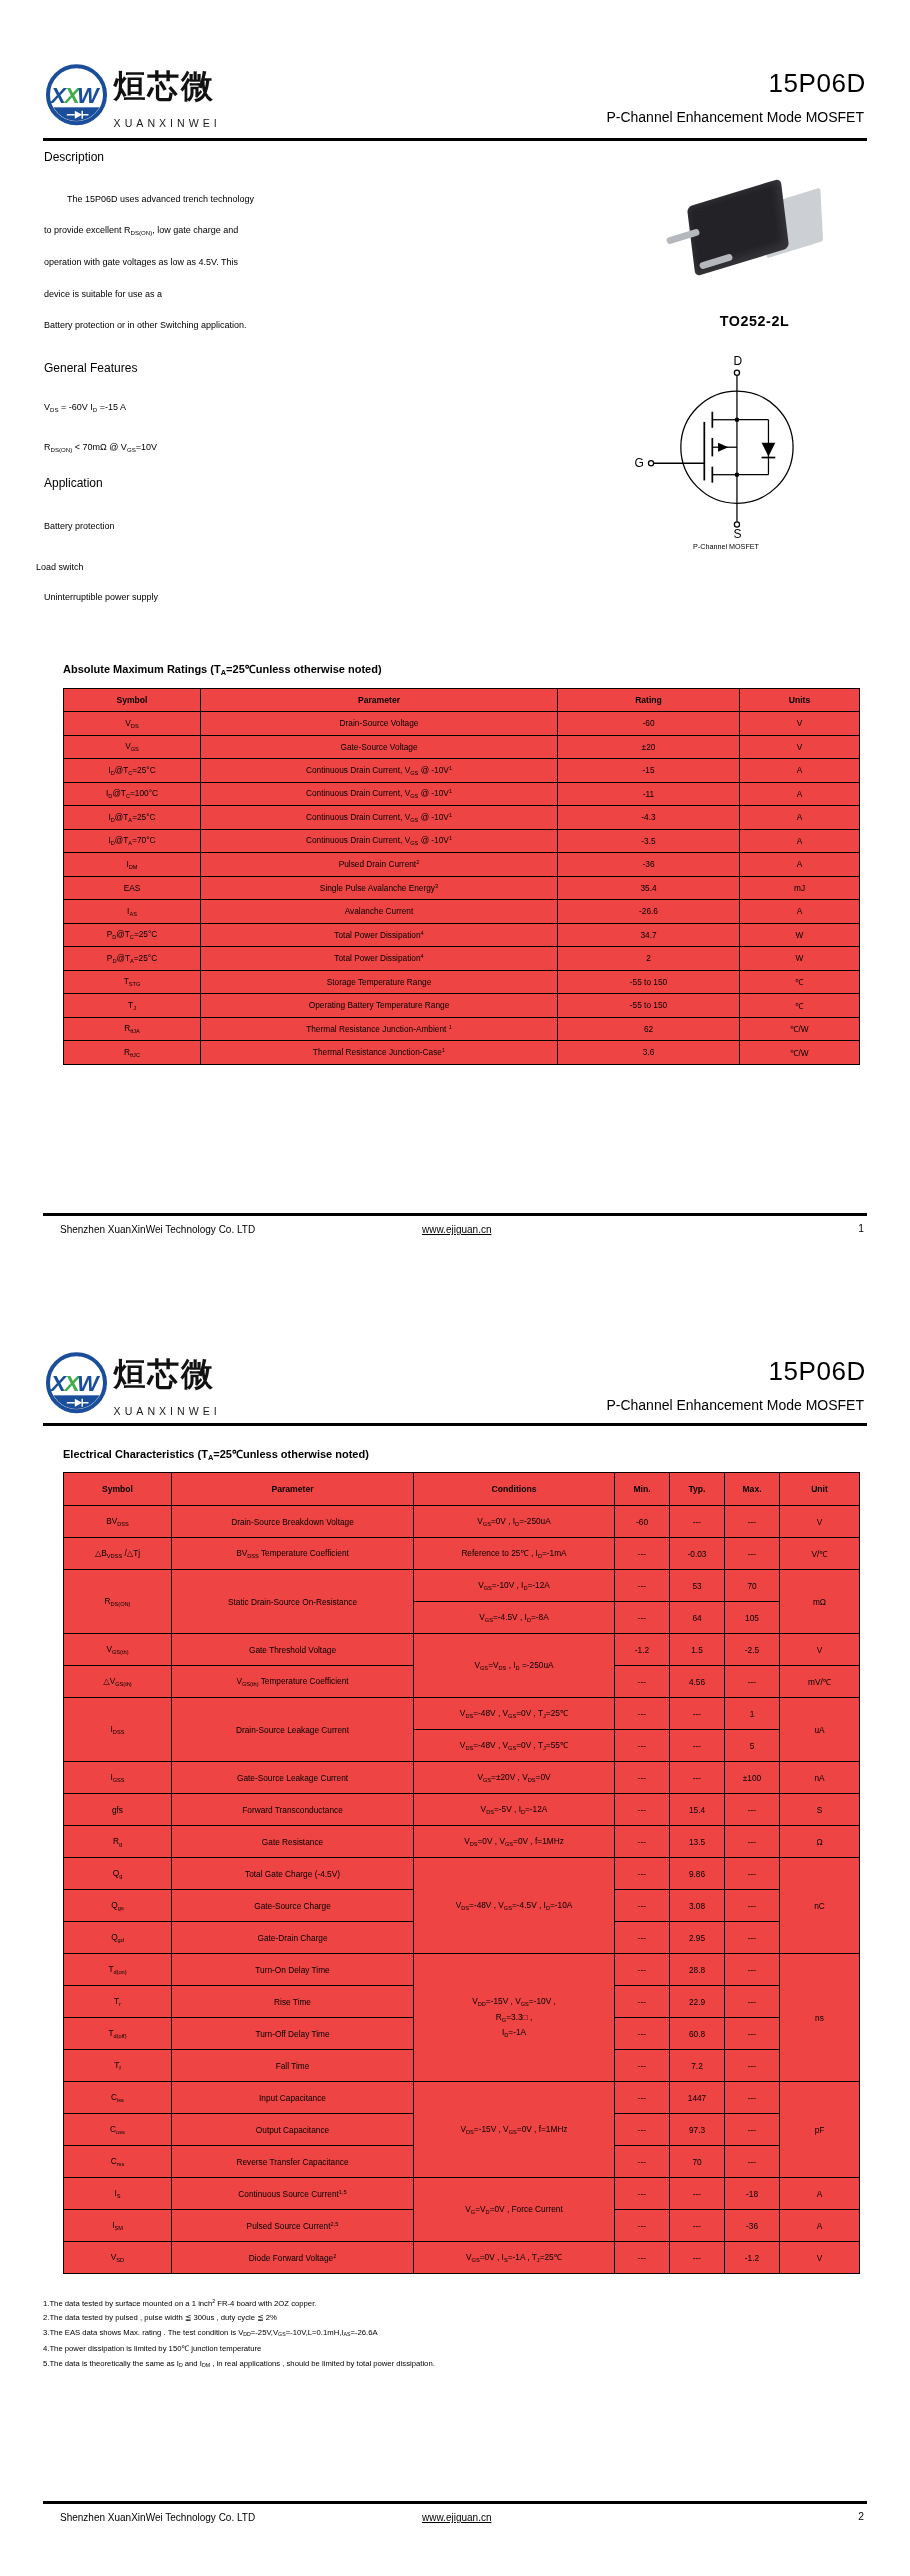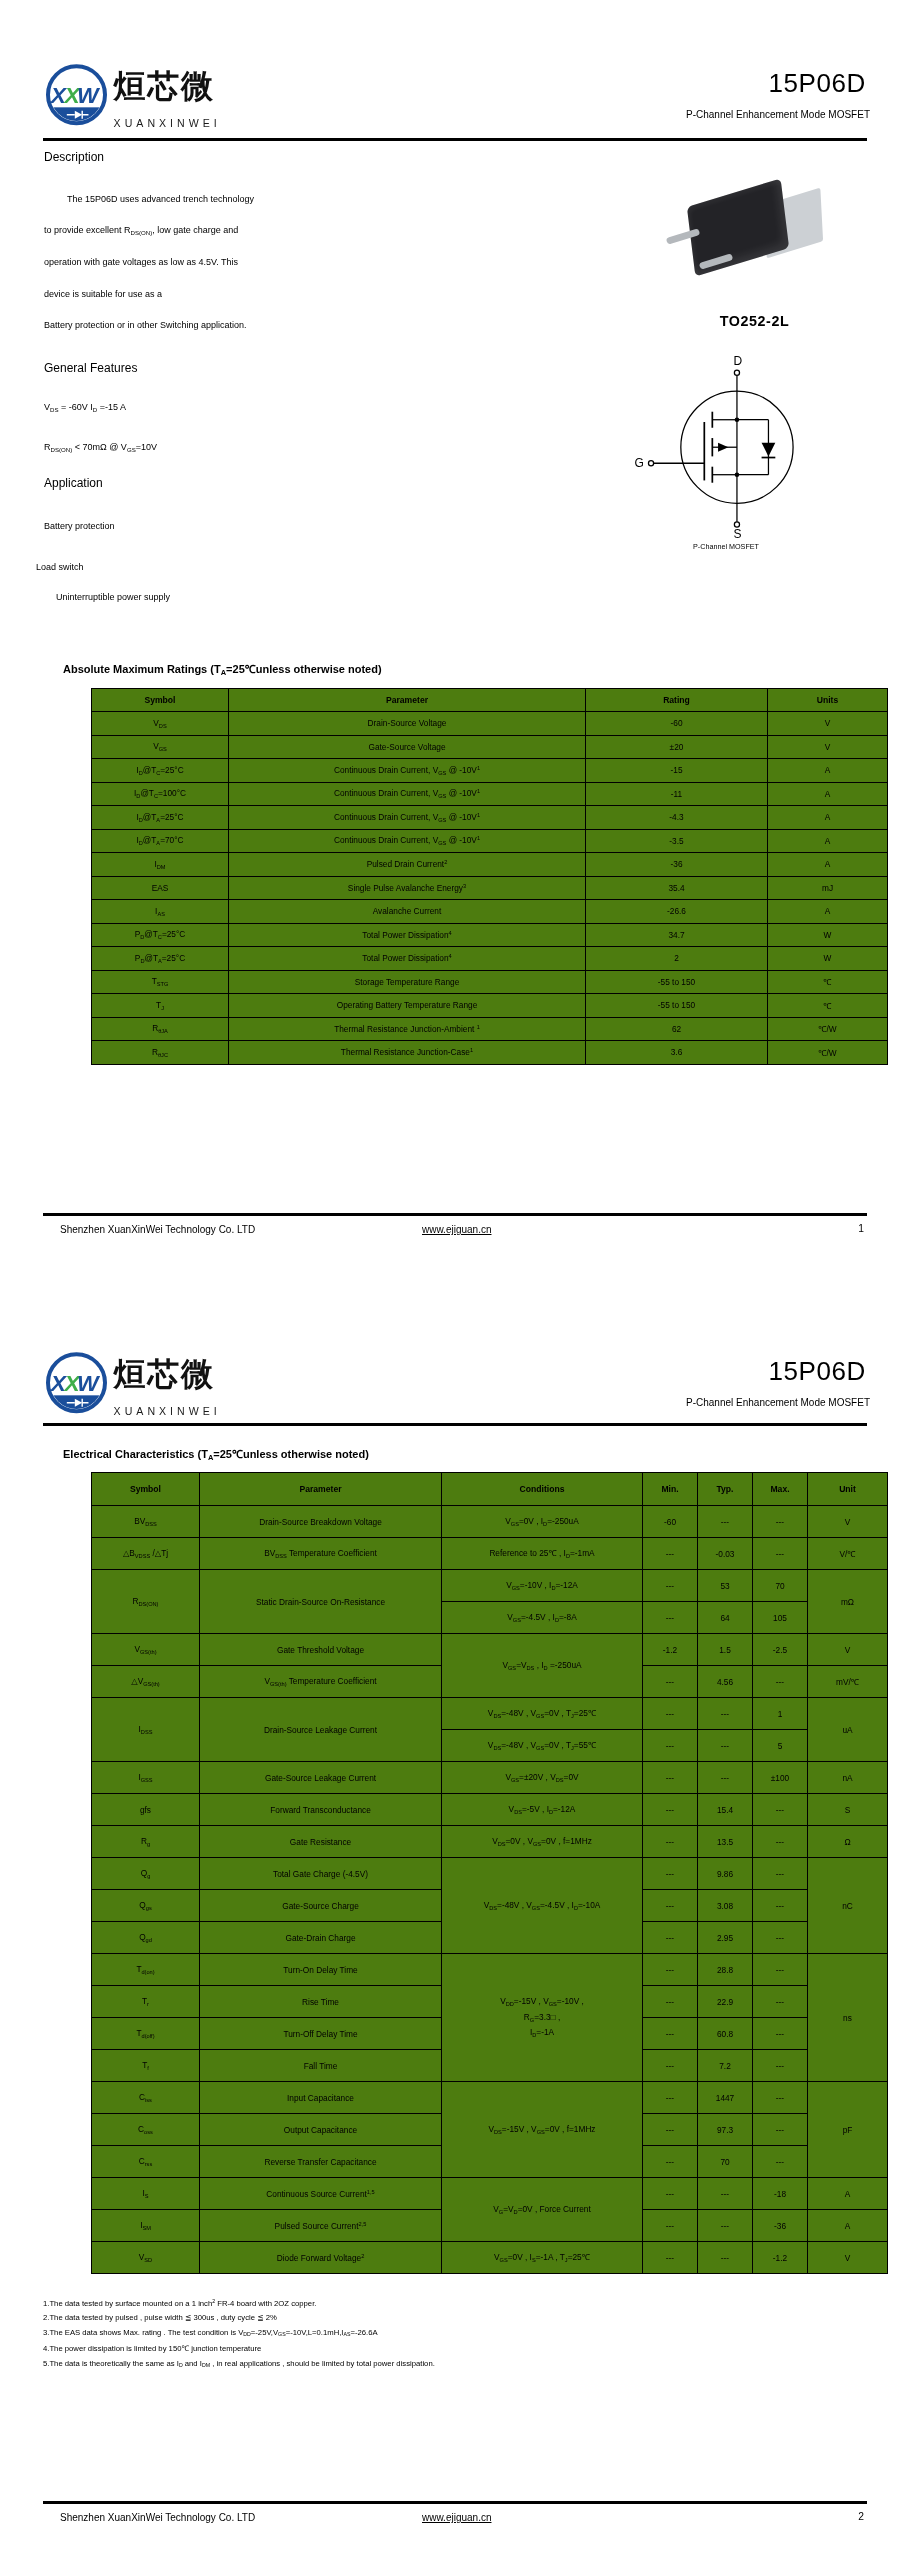--- a/index.html
+++ b/index.html
@@ -9,36 +9,36 @@
   .abs{position:absolute;}
   sub{font-size:68%;vertical-align:-0.28em;letter-spacing:0;}
   sup{font-size:68%;vertical-align:0.5em;}
 
   
   .hdr-logo{left:44px;top:62px;display:flex;align-items:flex-start;}
   .brand-text{margin-left:4.6px;padding-top:8px;}
   .brand-cn{font-size:32px;font-weight:bold;letter-spacing:1.7px;line-height:1.02;color:#111;}
   .brand-en{font-size:10.6px;letter-spacing:4px;color:#1a1a1a;margin-top:14px;}
   .part-no{right:44px;top:68px;font-size:26px;letter-spacing:0.6px;text-align:right;}
-  .part-sub{right:40px;top:109px;font-size:10px;text-align:right;}
+  .part-sub{right:46px;top:109px;font-size:14px;text-align:right;}
   .top-rule{left:43px;width:824px;top:138px;height:3.4px;background:#000;}
 
   
   .f-rule{left:43px;width:824px;top:1213px;height:3.4px;background:#000;}
   .f-company{left:32px;top:1224px;font-size:10px;margin-left:28px;}
   .f-site{left:422px;top:1224px;font-size:10px;text-decoration:underline;}
   .f-page{right:46px;top:1223px;font-size:10.3px;}
 
   
   .sec-h{font-size:12px;font-weight:normal;}
   .bl{font-size:9px;}
   .tbl-title{font-size:11px;font-weight:bold;}
 
   
-  .dtable{border-collapse:collapse;table-layout:fixed;width:796px;background:#4d7c0f;border:1.7px solid #000;margin-left:28px;}
+  .dtable{border-collapse:collapse;table-layout:fixed;width:796px;background:#ef4444;border:1.7px solid #000;}
   .dtable th,.dtable td{border:1.1px solid #000;border-top-width:1.7px;border-bottom-width:1.7px;
     text-align:center;vertical-align:middle;font-size:8.3px;padding:1.1px 2.3px;}
   .dtable th{font-size:8.6px;font-weight:bold;}
   .t1 tr{height:23.5px;}
   .t1 tr.hrow{height:23px;}
   .t2 tr{height:32px;}
   .t2 tr.hrow{height:33px;}
   .cond{white-space:pre-line;line-height:1.9;}
   .vb{vertical-align:bottom;padding-bottom:9.2px;}
 
@@ -110,21 +110,21 @@
   </div>
   <div class="abs to-label">TO252-2L</div>
 
   <div class="abs sec-h" style="left:44px;top:361px">General Features</div>
   <div class="abs bl" style="left:44px;top:402px">V<sub>DS</sub> = -60V  I<sub>D</sub> =-15 A</div>
   <div class="abs bl" style="left:44px;top:442px">R<sub>DS(ON)</sub> &lt; 70mΩ @ V<sub>GS</sub>=10V</div>
 
   <div class="abs sec-h" style="left:44px;top:476px">Application</div>
   <div class="abs bl" style="left:44px;top:521px">Battery protection</div>
   <div class="abs bl" style="left:36px;top:562px">Load switch</div>
-  <div class="abs bl" style="left:56px;top:592px">Uninterruptible power supply</div>
+  <div class="abs bl" style="left:44px;top:592px">Uninterruptible power supply</div>
 
   <svg class="abs" style="left:631px;top:351px" width="189" height="189" viewBox="0 0 330 330">
     <g stroke="#000" stroke-width="2.2" fill="none">
       <circle cx="185" cy="168" r="98"></circle>
       <circle cx="185" cy="38" r="4.5" fill="#fff"></circle>
       <line x1="185" y1="43" x2="185" y2="120"></line>
       <line x1="185" y1="120" x2="142" y2="120"></line>
       <line x1="142" y1="106" x2="142" y2="134" stroke-width="3"></line>
       <line x1="142" y1="152" x2="142" y2="184" stroke-width="3"></line>
       <line x1="142" y1="202" x2="142" y2="230" stroke-width="3"></line>

